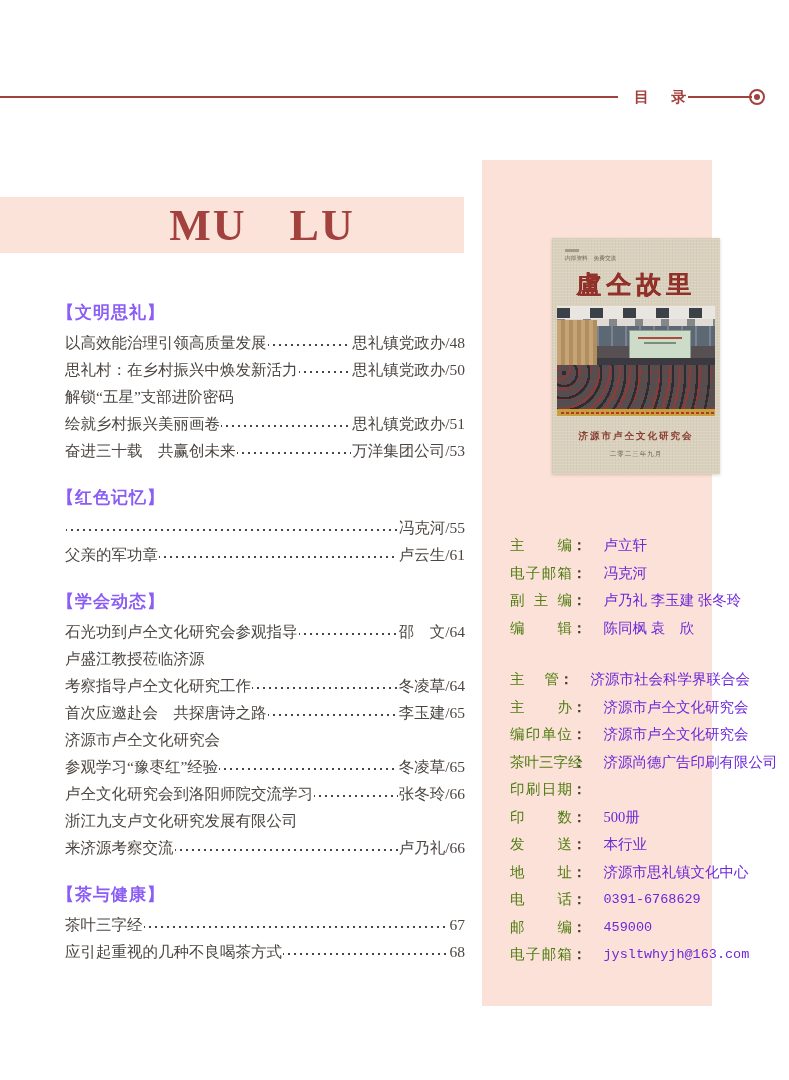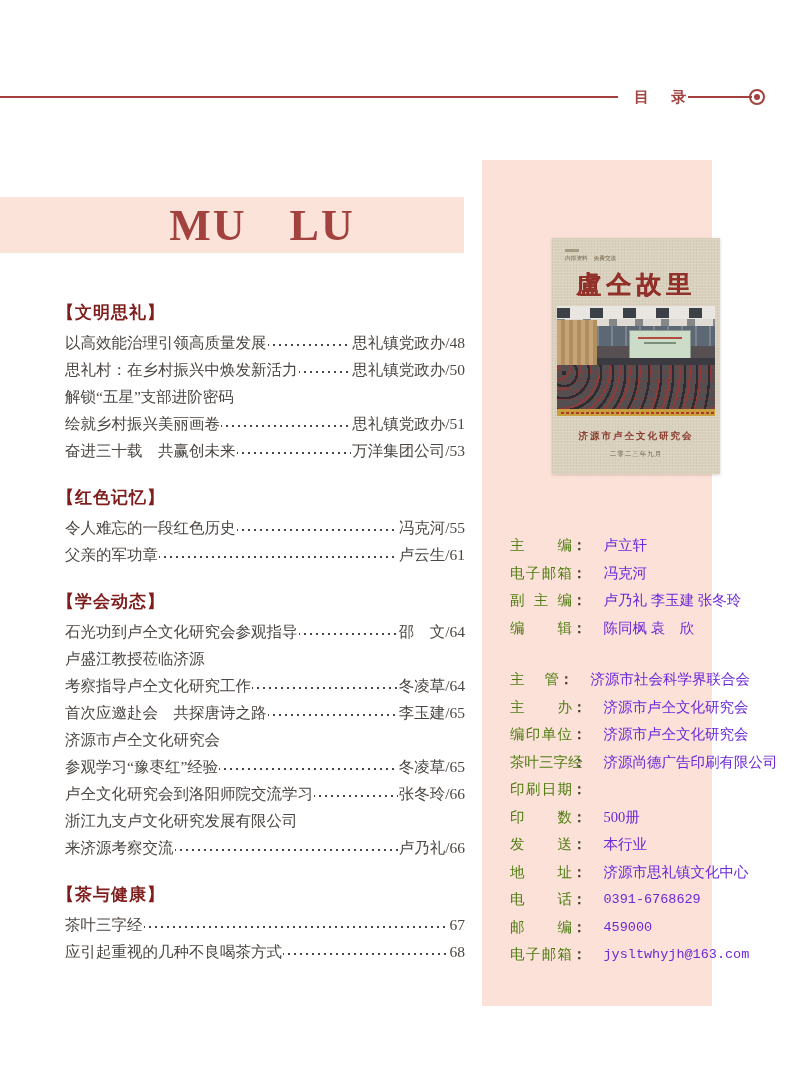--- a/index.html
+++ b/index.html
@@ -19,21 +19,21 @@
 
   
   .mulu-banner{position:absolute;left:0;top:197px;width:464px;height:56px;background:#fbe3da;
         display:flex;align-items:center;justify-content:center;padding-left:60px;box-sizing:border-box;}
   .mulu-text{font-family:"Liberation Serif",serif;font-weight:bold;font-size:44px;color:#a2413d;
         word-spacing:30px;letter-spacing:2px;}
 
   
   .toc{position:absolute;left:57px;top:303px;width:408px;}
   .section-heading{font-family:"Liberation Sans",sans-serif;font-weight:bold;font-size:17px;
-        color:#7f1d1d;letter-spacing:1px;line-height:20px;margin:24px 0 6px 0;}
+        color:#8b5cf6;letter-spacing:1px;line-height:20px;margin:24px 0 6px 0;}
   .toc .section-heading:first-child{margin-top:0;}
   .toc-item{display:flex;align-items:center;height:27px;font-size:15.5px;color:#4c4642;
         line-height:27px;padding-left:8px;}
   .toc-title{white-space:nowrap;}
   .leader{flex:1;align-self:stretch;margin:0 1px;min-width:10px;
         background-image:radial-gradient(circle,#4c4642 1.1px,transparent 1.45px);
         background-size:6px 6px;background-repeat:repeat-x;background-position:3px 62%;}
   .credit{white-space:nowrap;}
 
   
@@ -123,21 +123,20 @@
         <span class="leader"></span>
         <span class="credit">思礼镇党政办/51</span>
       </div>
       <div class="toc-item">
         <span class="toc-title">奋进三十载　共赢创未来</span>
         <span class="leader"></span>
         <span class="credit">万洋集团公司/53</span>
       </div>
       <div class="section-heading">【红色记忆】</div>
       <div class="toc-item">
-        <span class="toc-title">令人难忘的一段红色历史</span>
         <span class="leader"></span>
         <span class="credit">冯克河/55</span>
       </div>
       <div class="toc-item">
         <span class="toc-title">父亲的军功章</span>
         <span class="leader"></span>
         <span class="credit">卢云生/61</span>
       </div>
       <div class="section-heading">【学会动态】</div>
       <div class="toc-item">

